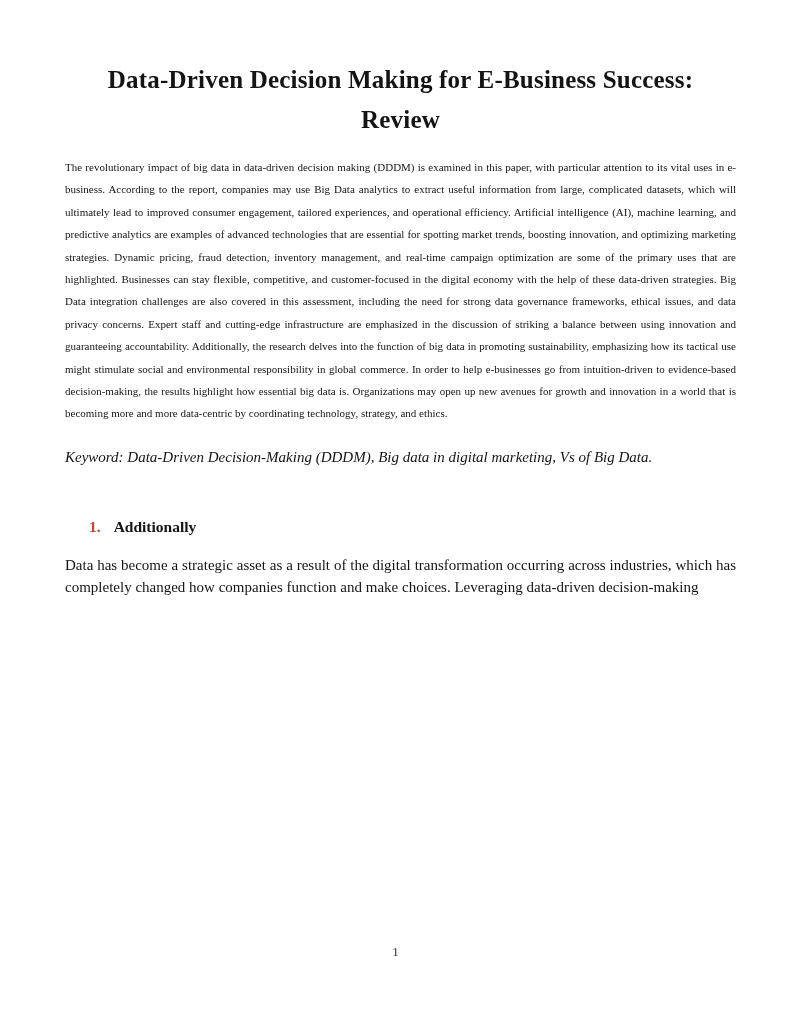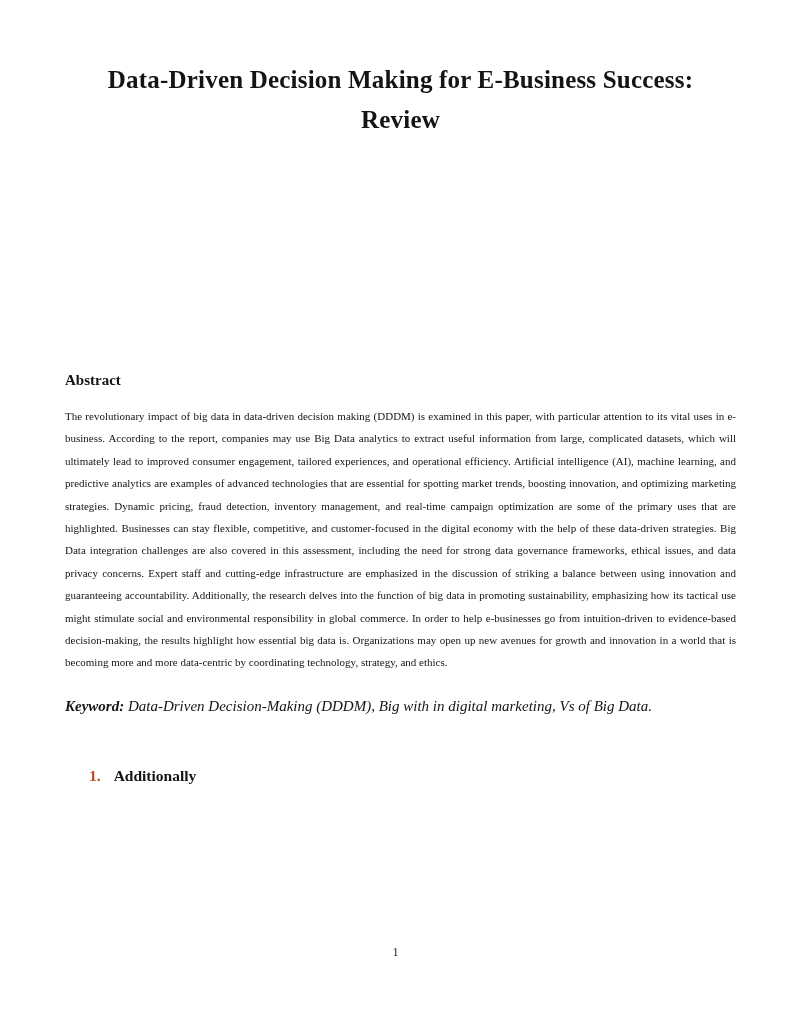--- a/index.html
+++ b/index.html
@@ -41,21 +41,21 @@
     line-height: 22.4px;
     text-align: justify;
     margin: 16px 0 0 0;
   }
   .keywords-line {
     font-size: 15px;
     font-style: italic;
     margin: 24px 0 0 0;
   }
   .kw-label {
-    font-weight: bold;
+    font-weight: normal;
   }
   .section-heading {
     margin: 52px 0 0 24px;
     font-size: 15.5px;
     font-weight: bold;
   }
   .sec-num {
     margin-right: 13px;
   }
   .body-text {
@@ -74,26 +74,26 @@
     color: #333333;
   }
 </style>
 </head>
 <body>
 
 <div class="page">
 
   <h1 class="paper-title">Data-Driven Decision Making for E-Business Success: Review</h1>
 
-  <h2 class="abstract-heading">Abstract</h2>
 
   <p class="abstract-text">The revolutionary impact of big data in data-driven decision making (DDDM) is examined in this paper, with particular attention to its vital uses in e-business. According to the report, companies may use Big Data analytics to extract useful information from large, complicated datasets, which will ultimately lead to improved consumer engagement, tailored experiences, and operational efficiency. Artificial intelligence (AI), machine learning, and predictive analytics are examples of advanced technologies that are essential for spotting market trends, boosting innovation, and optimizing marketing strategies. Dynamic pricing, fraud detection, inventory management, and real-time campaign optimization are some of the primary uses that are highlighted. Businesses can stay flexible, competitive, and customer-focused in the digital economy with the help of these data-driven strategies. Big Data integration challenges are also covered in this assessment, including the need for strong data governance frameworks, ethical issues, and data privacy concerns. Expert staff and cutting-edge infrastructure are emphasized in the discussion of striking a balance between using innovation and guaranteeing accountability. Additionally, the research delves into the function of big data in promoting sustainability, emphasizing how its tactical use might stimulate social and environmental responsibility in global commerce. In order to help e-businesses go from intuition-driven to evidence-based decision-making, the results highlight how essential big data is. Organizations may open up new avenues for growth and innovation in a world that is becoming more and more data-centric by coordinating technology, strategy, and ethics.</p>
 
-  <p class="keywords-line"><span class="kw-label">Keyword:</span><span class="kw-text"> Data-Driven Decision-Making (DDDM), Big with in digital marketing, Vs of Big Data.</span></p>
+  <p class="keywords-line"><span class="kw-label">Keyword:</span><span class="kw-text"> Data-Driven Decision-Making (DDDM), Big data in digital marketing, Vs of Big Data.</span></p>
 
   <div class="section-heading">
     <span class="sec-num" style="color: rgb(197, 70, 42);">1.</span><span class="sec-title">Additionally</span>
   </div>
 
+  <p class="body-text">Data has become a strategic asset as a result of the digital transformation occurring across industries, which has completely changed how companies function and make choices. Leveraging data-driven decision-making</p>
 
   <div class="page-number">1</div>
 
 </div>
 
 </body></html>

